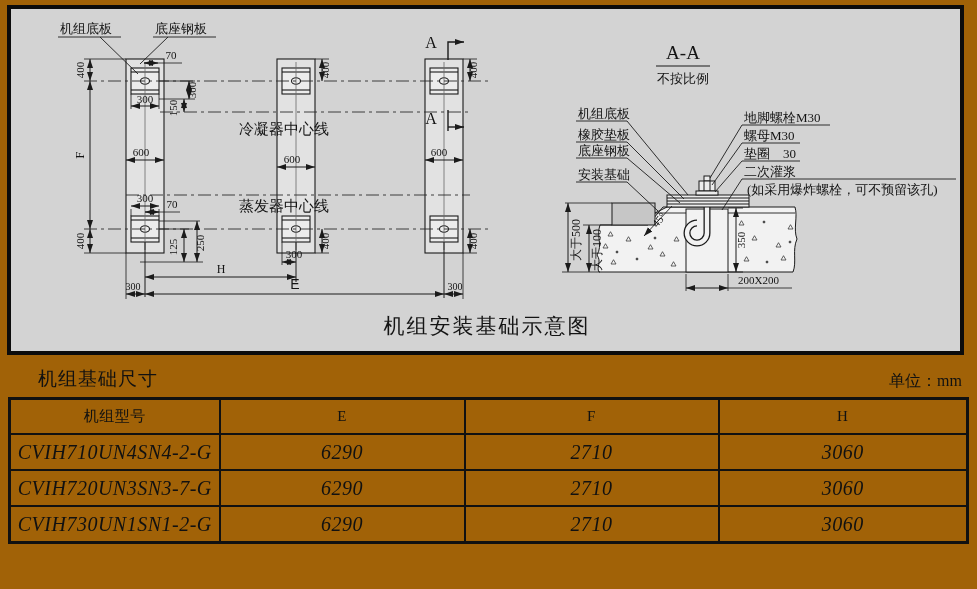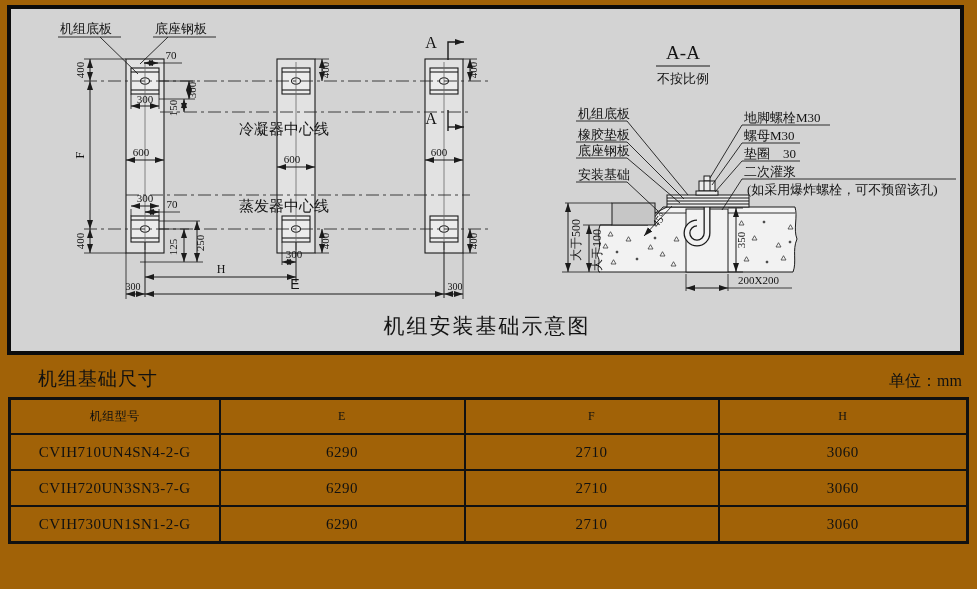--- a/index.html
+++ b/index.html
@@ -6,23 +6,23 @@
   .page{position:relative;width:977px;height:589px;background:#a16207;overflow:hidden;
         font-family:"Liberation Serif","DejaVu Serif",serif;color:#111;}
   .diagram-svg{position:absolute;top:0;left:0;}
   .caption-row{position:absolute;top:366px;left:8px;width:958px;display:flex;
                justify-content:space-between;align-items:flex-end;}
   .caption{font-size:19px;margin-left:30px;letter-spacing:1px;}
   .unit-label{font-size:16px;margin-right:4px;}
   table.dim-table{position:absolute;top:397px;left:8px;width:958px;
                   border-collapse:collapse;border:3px solid #111;table-layout:fixed;}
   table.dim-table th, table.dim-table td{border:2px solid #111;text-align:center;
-                  font-weight:normal;font-size:12px;letter-spacing:0.5px;padding:0;}
+                  font-weight:normal;font-size:15px;letter-spacing:0.5px;padding:0;}
   table.dim-table th{height:33px;}
-  table.dim-table td{height:34px;font-size:15px;}
+  table.dim-table td{height:34px;font-size:20px;font-style:italic;}
   svg text{fill:#141414;}
 </style>
 </head>
 <body>
 
 <div class="page">
 
 <svg class="diagram-svg" width="977" height="362" viewBox="0 0 977 362">
   <defs>
     <marker id="arw" markerWidth="10" markerHeight="8" refX="9" refY="4" orient="auto-start-reverse" markerUnits="userSpaceOnUse">

